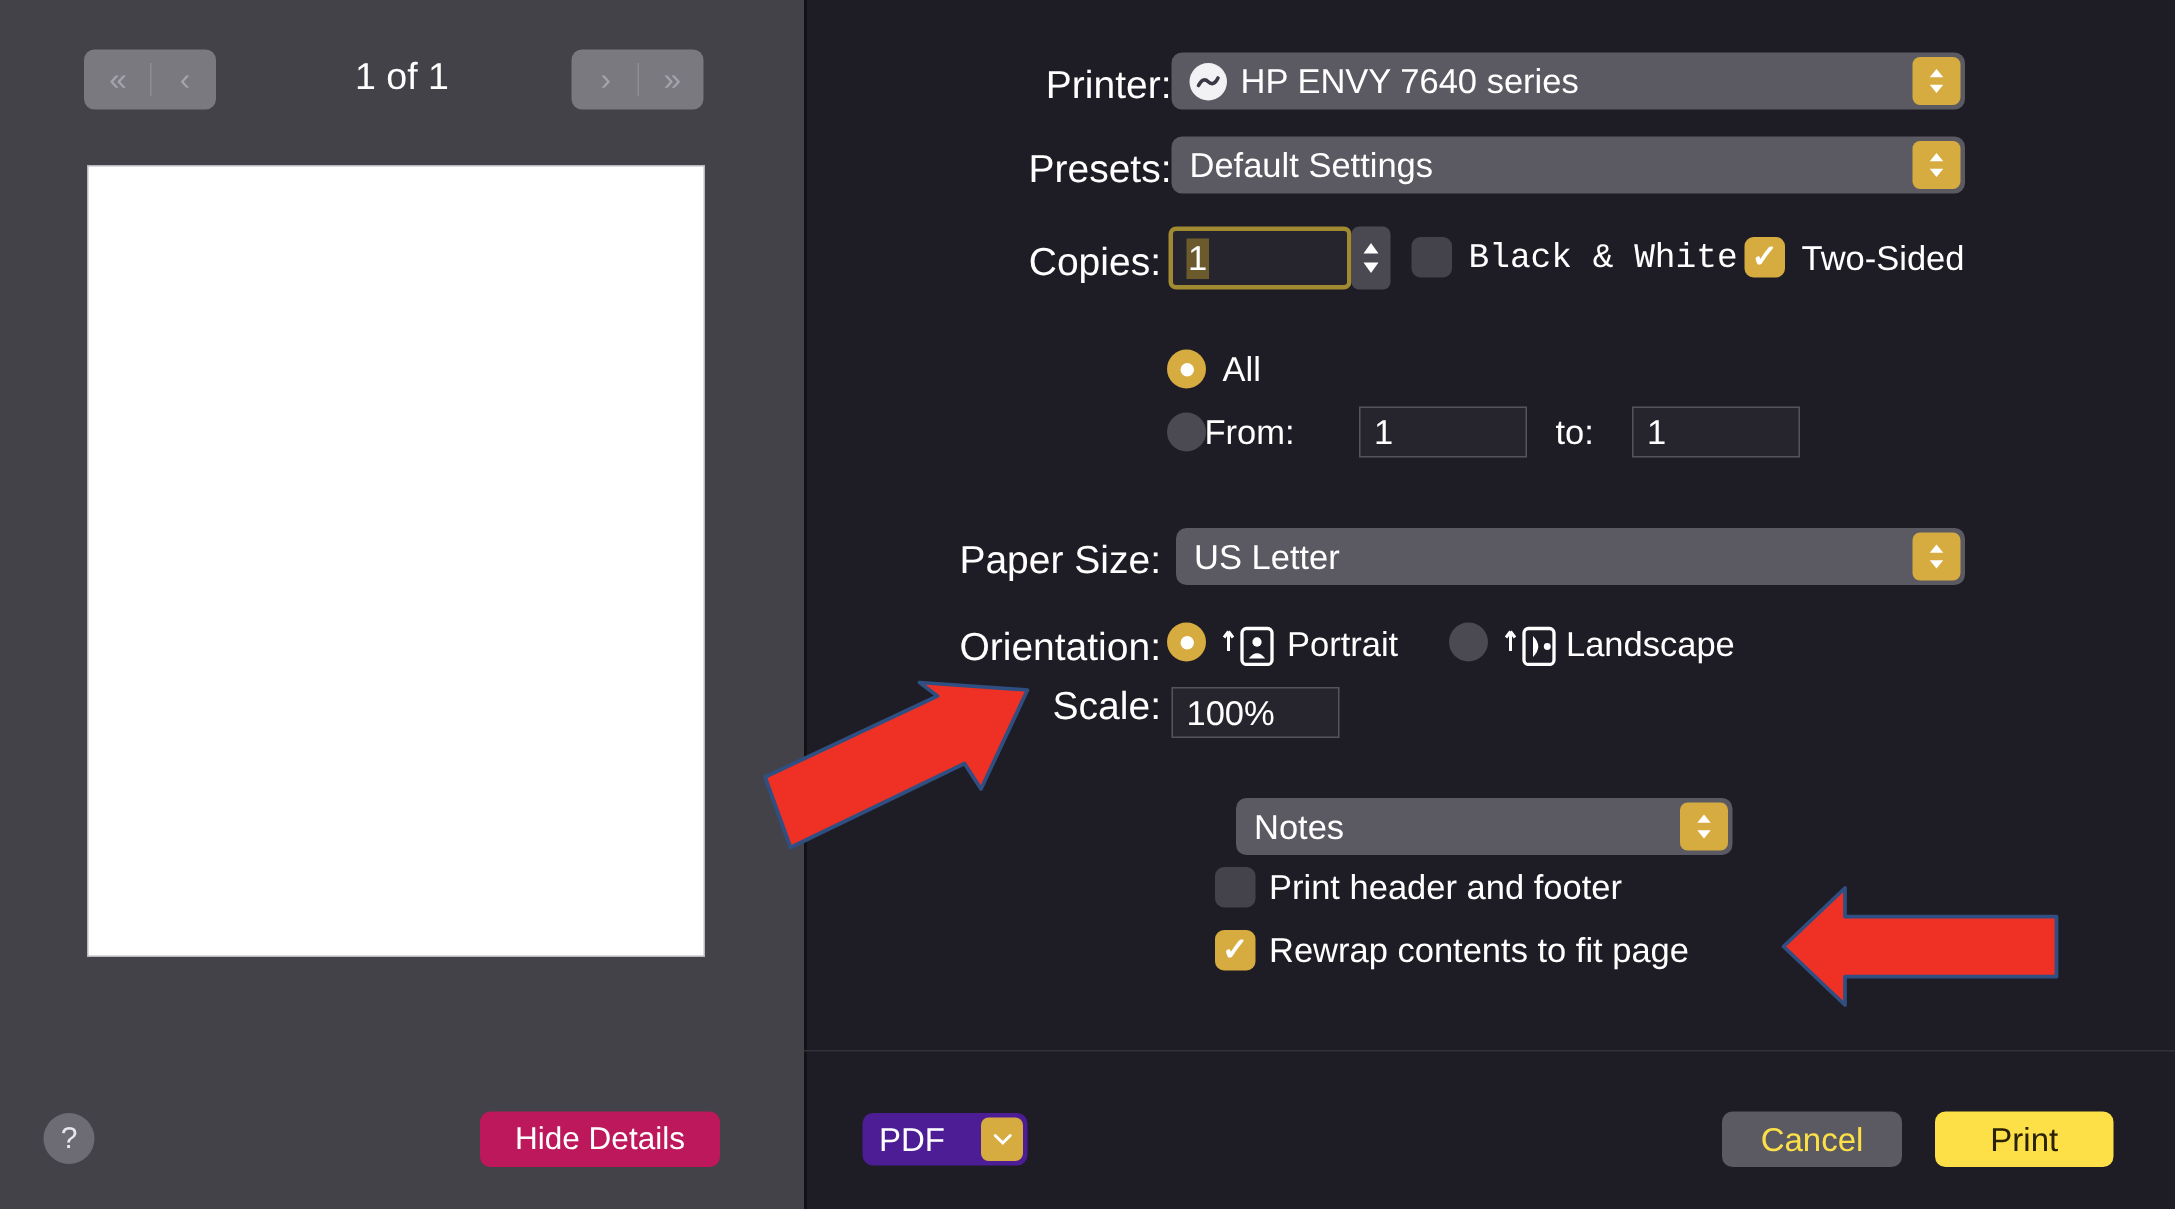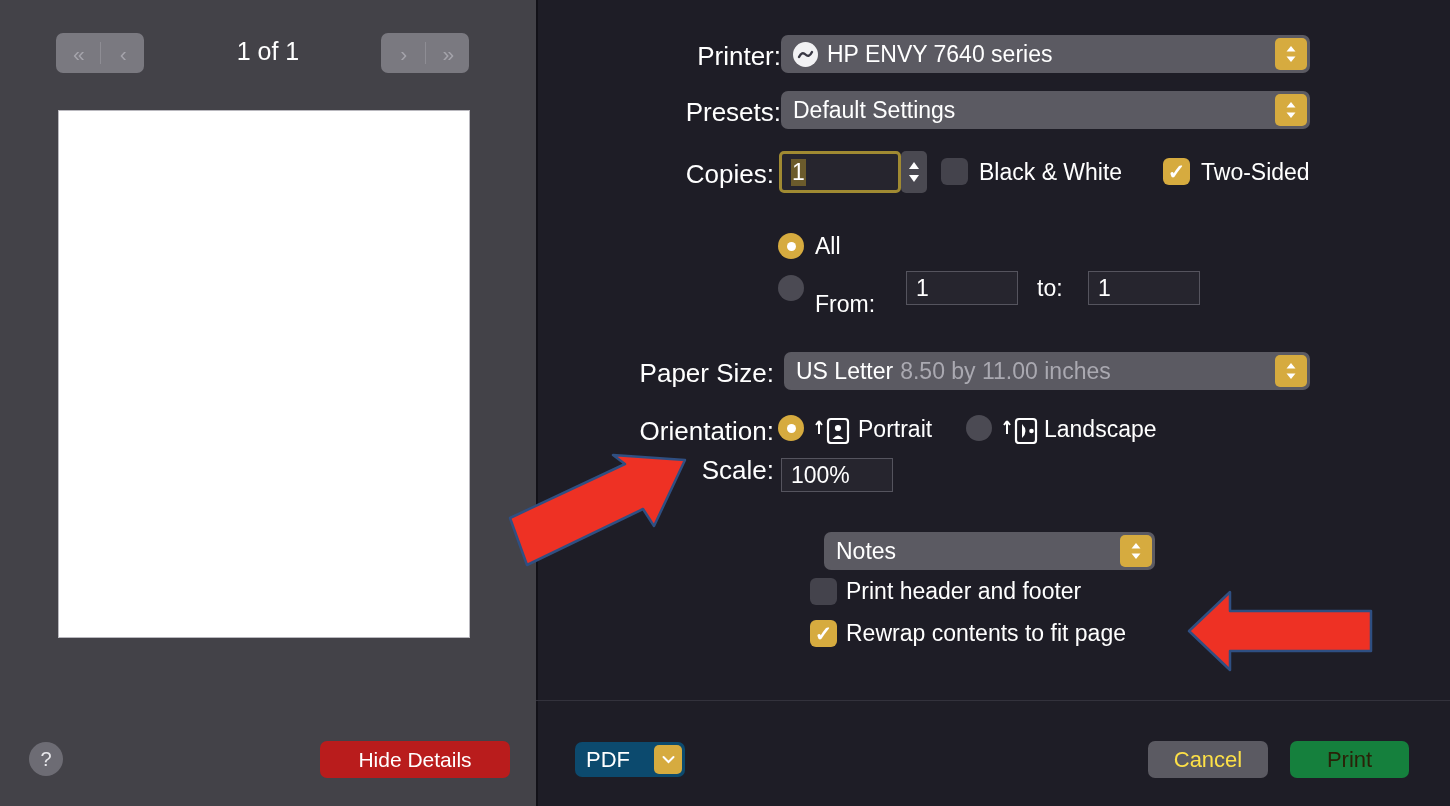--- a/index.html
+++ b/index.html
@@ -74,22 +74,22 @@
     background: #6d6c74;
     color: #e8e8ec;
     font-size: 20px;
     display: flex;
     align-items: center;
     justify-content: center;
   }
   .hide-details-btn {
     position: absolute;
     left: 320px; top: 741px;
-    width: 190px; height: 37px;
-    background: #b91c1c;
+    width: 160px; height: 37px;
+    background: #be185d;
     border-radius: 7px;
     color: #ffffff;
     font-size: 21px;
     display: flex;
     align-items: center;
     justify-content: center;
   }
 
   
   .options-panel {
@@ -243,21 +243,21 @@
     position: absolute;
     display: flex;
     align-items: center;
   }
 
   
   .pdf-btn {
     position: absolute;
     left: 575px; top: 742px;
     width: 110px; height: 35px;
-    background: #0c4a6e;
+    background: #4c1d95;
     border-radius: 7px;
     display: flex;
     align-items: center;
     color: #ffffff;
     font-size: 22px;
     padding-left: 11px;
   }
   .pdf-arrow {
     position: absolute;
     right: 3px; top: 3px;
@@ -277,21 +277,21 @@
     background: #5b5a62;
     border-radius: 7px;
     color: #fde047;
     font-size: 22px;
     display: flex; align-items: center; justify-content: center;
   }
   .print-btn {
     position: absolute;
     left: 754px; top: 741px;
     width: 119px; height: 37px;
-    background: #15803d;
+    background: #fde047;
     border-radius: 7px;
     color: #2a2208;
     font-size: 22px;
     display: flex; align-items: center; justify-content: center;
   }
 
   .arrow-svg { position: absolute; pointer-events: none; }
 </style>
 </head>
 <body>
@@ -357,44 +357,43 @@
     <div class="field focused" style="left:243px; top:151px; width:122px;">
       <span class="sel-hl">1</span>
     </div>
     <div class="stepper" style="left:365px; top:151px;">
       <svg width="16" height="30" viewBox="0 0 16 30">
           <path d="M8 5 L13 12 L3 12 Z" fill="#ffffff"></path>
           <path d="M8 25 L3 18 L13 18 Z" fill="#ffffff"></path>
         </svg>
     </div>
     <div class="cbox" style="left:405px; top:158px;"></div>
-    <div class="txt" style="left:443px; top:159px;">Black &amp; White</div>
+    <div class="txt" style="left:443px; top:159px;font-family:Liberation Mono, monospace;">Black &amp; White</div>
     <div class="cbox on" style="left:627px; top:158px;">
       <span>✓</span>
     </div>
     <div class="txt" style="left:665px; top:159px;">Two-Sided</div>
 
     <div class="radio on" style="left:242px; top:233px;"></div>
     <div class="txt" style="left:279px; top:233px;">All</div>
 
     <div class="radio" style="left:242px; top:275px;"></div>
-    <div class="txt" style="left:279px; top:275px;margin-top:16px;">From:</div>
+    <div class="txt" style="left:267px; top:275px;">From:</div>
     <div class="field" style="left:370px; top:271px; width:112px;">
       <span>1</span>
     </div>
     <div class="txt" style="left:501px; top:275px;">to:</div>
     <div class="field" style="left:552px; top:271px; width:112px;">
       <span>1</span>
     </div>
 
     <div class="lbl" style="left:0; top:358px; width:238px;padding-left:40px;">Paper Size:</div>
     <div class="popup" style="left:248px; top:352px; width:526px;">
       <span>US Letter</span>
       <span style="width:7px;"></span>
-      <span class="dim">8.50 by 11.00 inches</span>
       <span class="arrows">
         <svg width="14" height="22" viewBox="0 0 14 22">
             <path d="M7 3 L11.5 8.5 L2.5 8.5 Z" fill="#ffffff"></path>
             <path d="M7 19 L2.5 13.5 L11.5 13.5 Z" fill="#ffffff"></path>
           </svg>
       </span>
     </div>
 
     <div class="lbl" style="left:0; top:416px; width:238px;">Orientation:</div>
     <div class="radio on" style="left:242px; top:415px;"></div>

